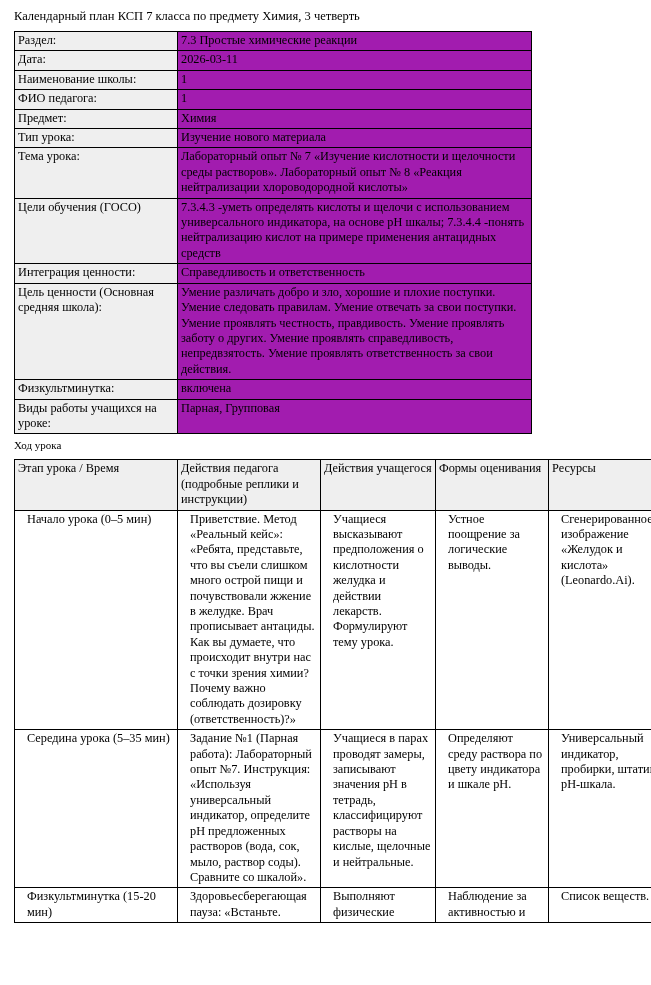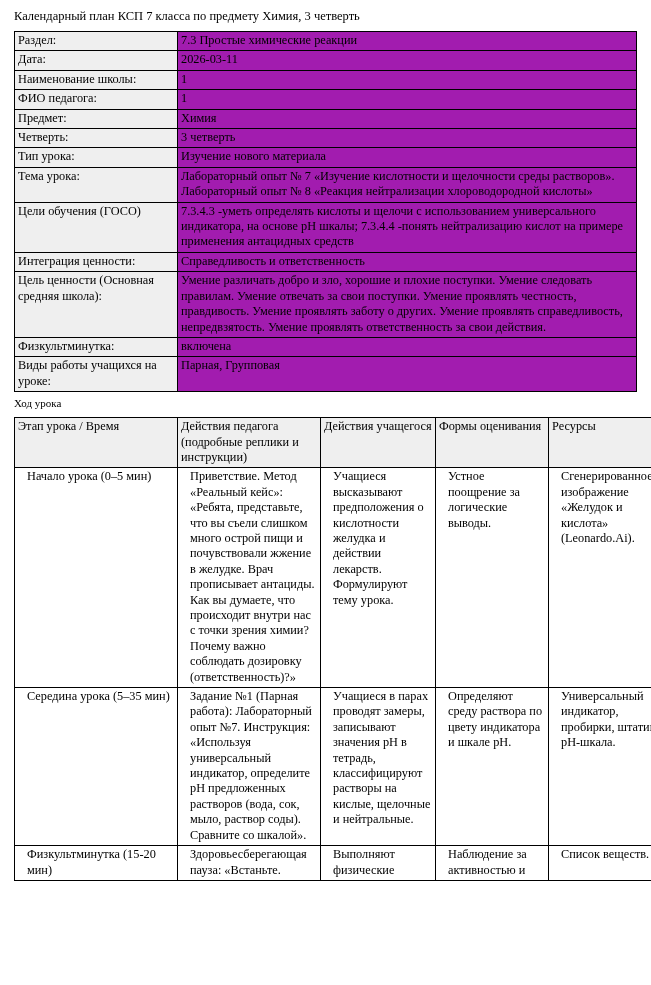--- a/index.html
+++ b/index.html
@@ -27,21 +27,21 @@
   .doc-title {
     font-size: 12.5px;
     line-height: 15px;
     padding-top: 9px;
     padding-bottom: 7px;
     white-space: nowrap;
   }
   table {
     border-collapse: collapse;
     table-layout: fixed;
-    width: 623px;
+    width: 518px;
     font-size: 12.3px;
     line-height: 15.4px;
   }
   table td, table th {
     border: 1px solid #000000;
     padding: 1px 3px 2px 3px;
     vertical-align: top;
     text-align: left;
     font-weight: normal;
     word-wrap: break-word;
@@ -96,24 +96,20 @@
         <td class="meta-label">Наименование школы:</td>
         <td class="meta-value">1</td>
       </tr>
       <tr>
         <td class="meta-label">ФИО педагога:</td>
         <td class="meta-value">1</td>
       </tr>
       <tr>
         <td class="meta-label">Предмет:</td>
         <td class="meta-value">Химия</td>
-      </tr>
-      <tr>
-        <td class="meta-label">Четверть:</td>
-        <td class="meta-value">3 четверть</td>
       </tr>
       <tr>
         <td class="meta-label">Тип урока:</td>
         <td class="meta-value">Изучение нового материала</td>
       </tr>
       <tr>
         <td class="meta-label">Тема урока:</td>
         <td class="meta-value">Лабораторный опыт № 7 «Изучение кислотности и щелочности среды растворов». Лабораторный опыт № 8 «Реакция нейтрализации хлороводородной кислоты»</td>
       </tr>
       <tr>

